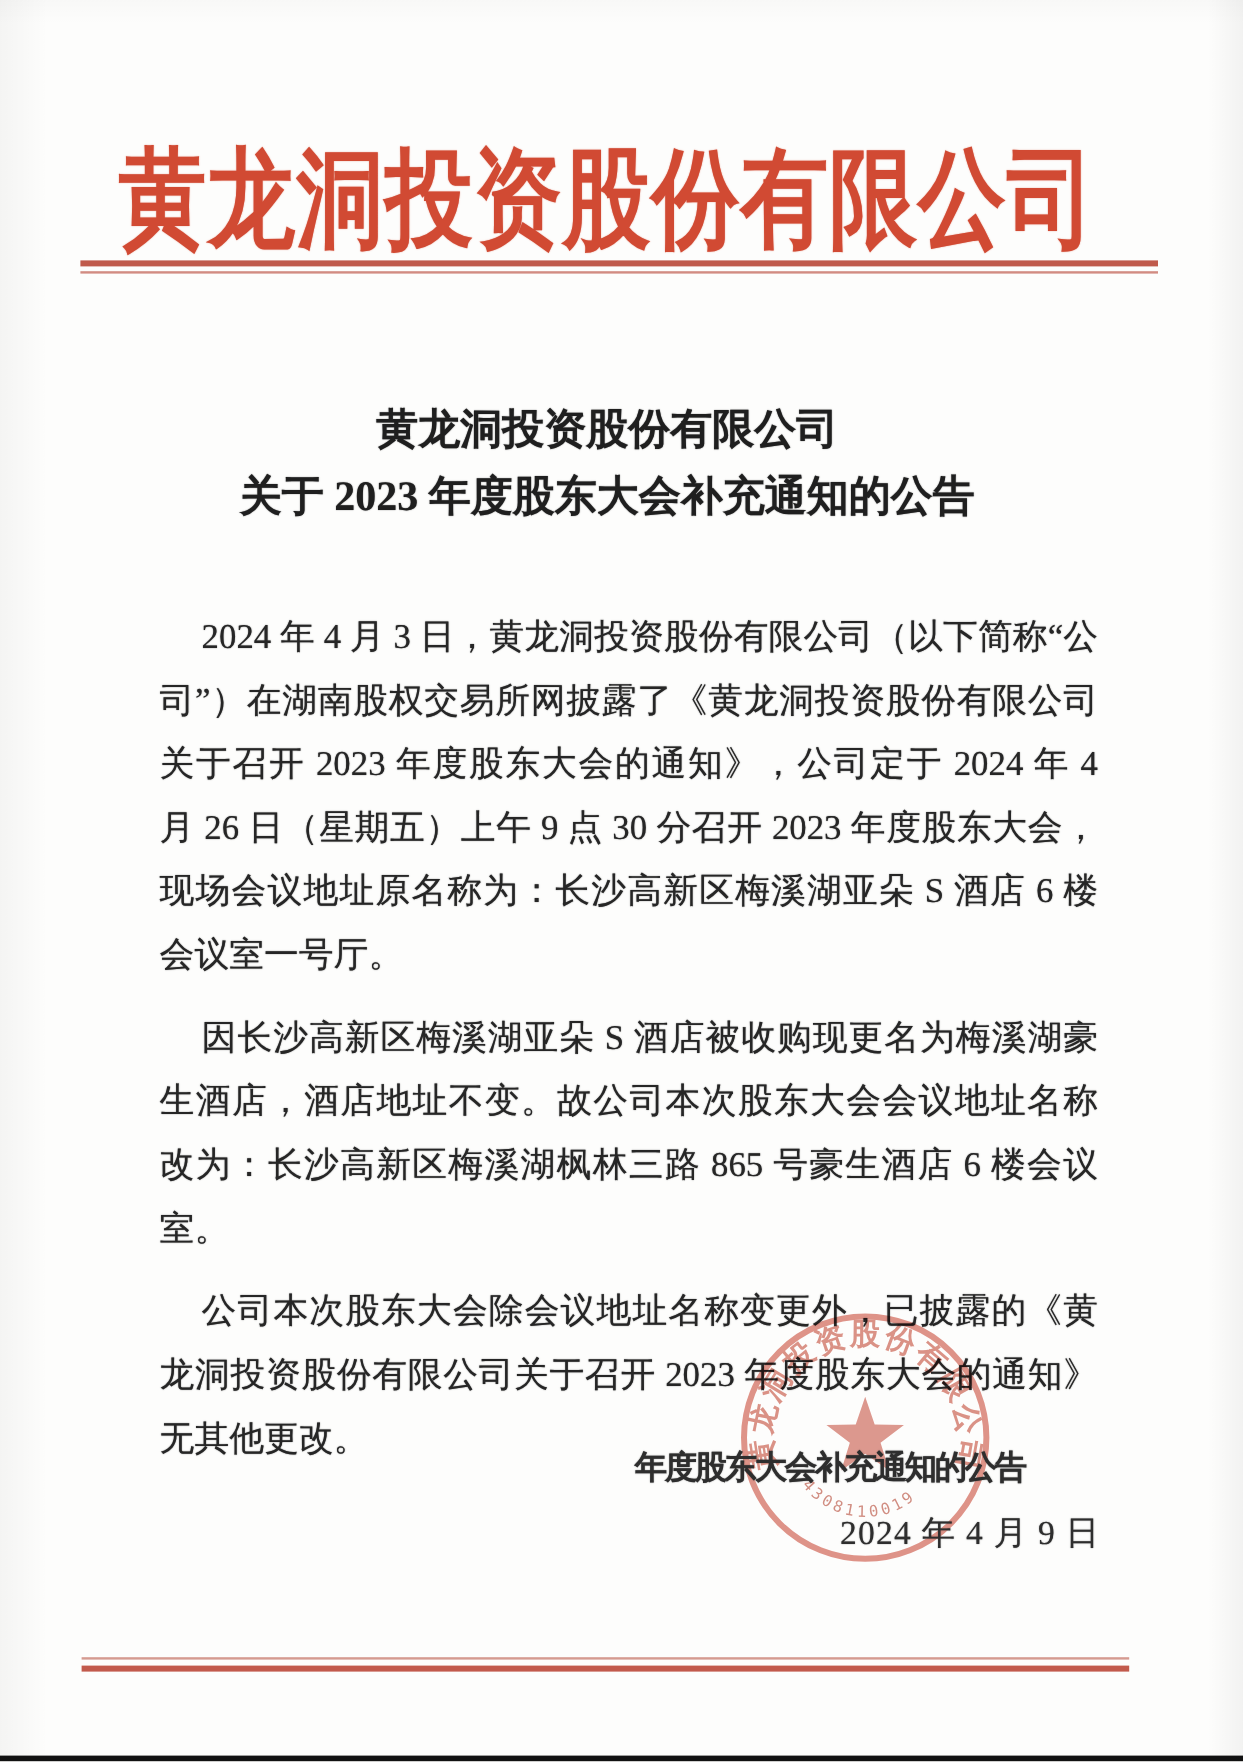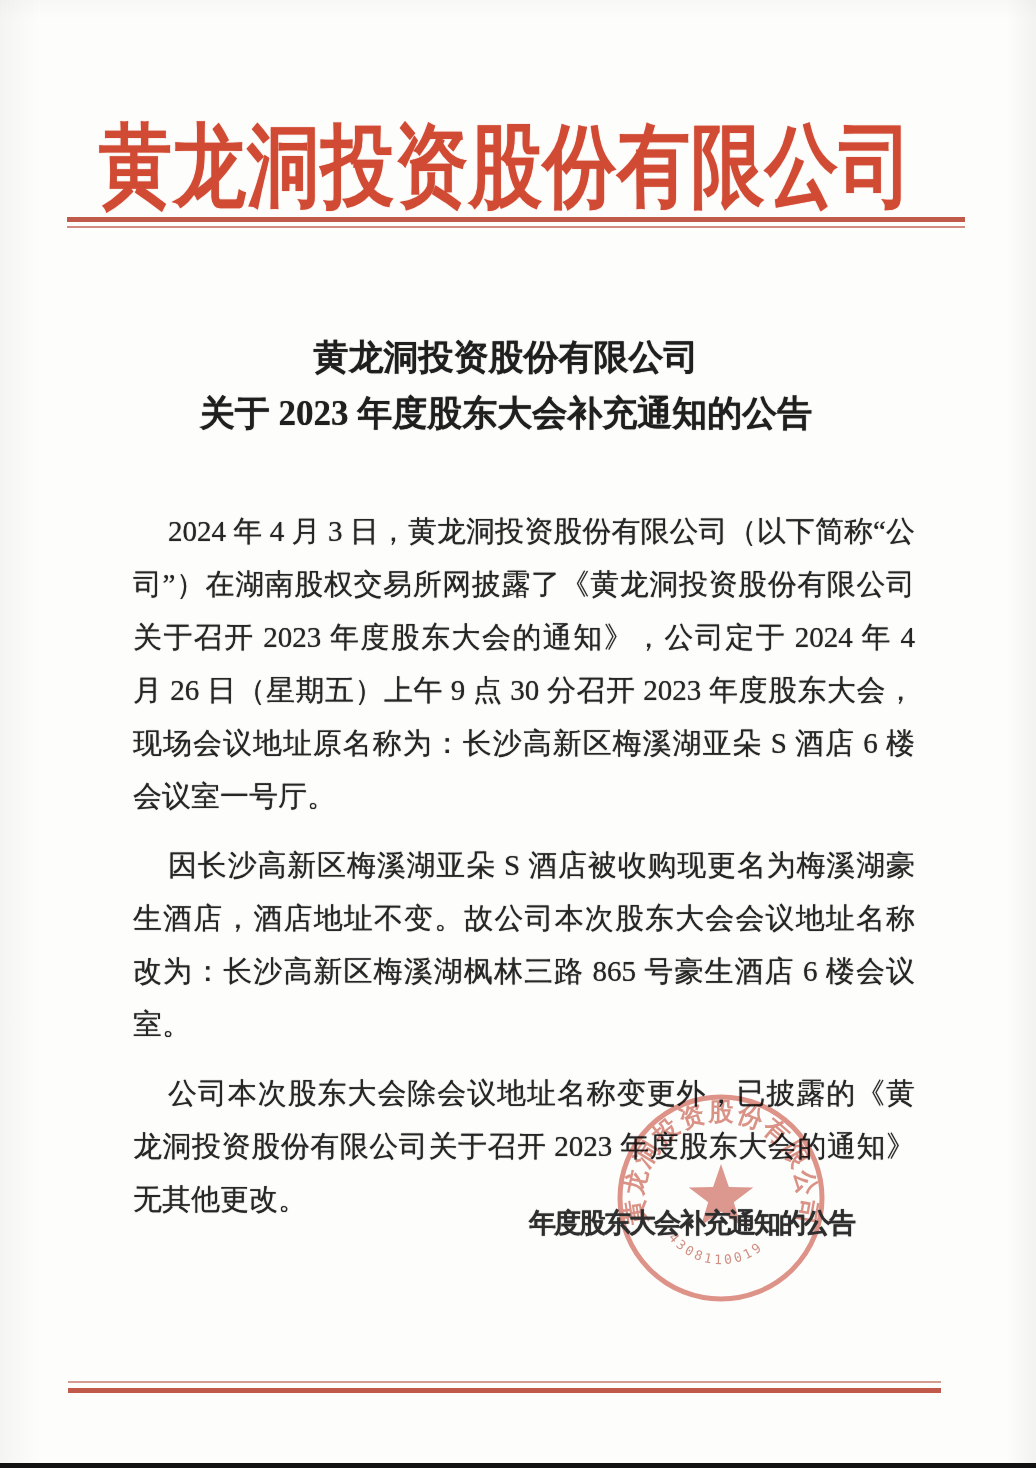--- a/index.html
+++ b/index.html
@@ -101,18 +101,19 @@
     <text font-size="25" font-weight="bold" fill="#d98a7e" letter-spacing="2" font-family="Liberation Serif, DejaVu Serif, serif">
       <textPath href="#seal-top-arc" startOffset="2">黄龙洞投资股份有限公司</textPath>
     </text>
     <text font-size="13" fill="#cf8579" letter-spacing="3" font-family="DejaVu Sans Mono, monospace">
       <textPath href="#seal-bottom-arc" startOffset="8">4308110019</textPath>
     </text>
   </svg>
 
   <div class="signature-org">年度股东大会补充通知的公告</div>
 
+  <div class="signature-date">2024 年 4 月 9 日</div>
 
   <div class="footer-rule-thin"></div>
   <div class="footer-rule-thick"></div>
   <div class="bottom-bar"></div>
 
 </div>
 
 </body></html>

